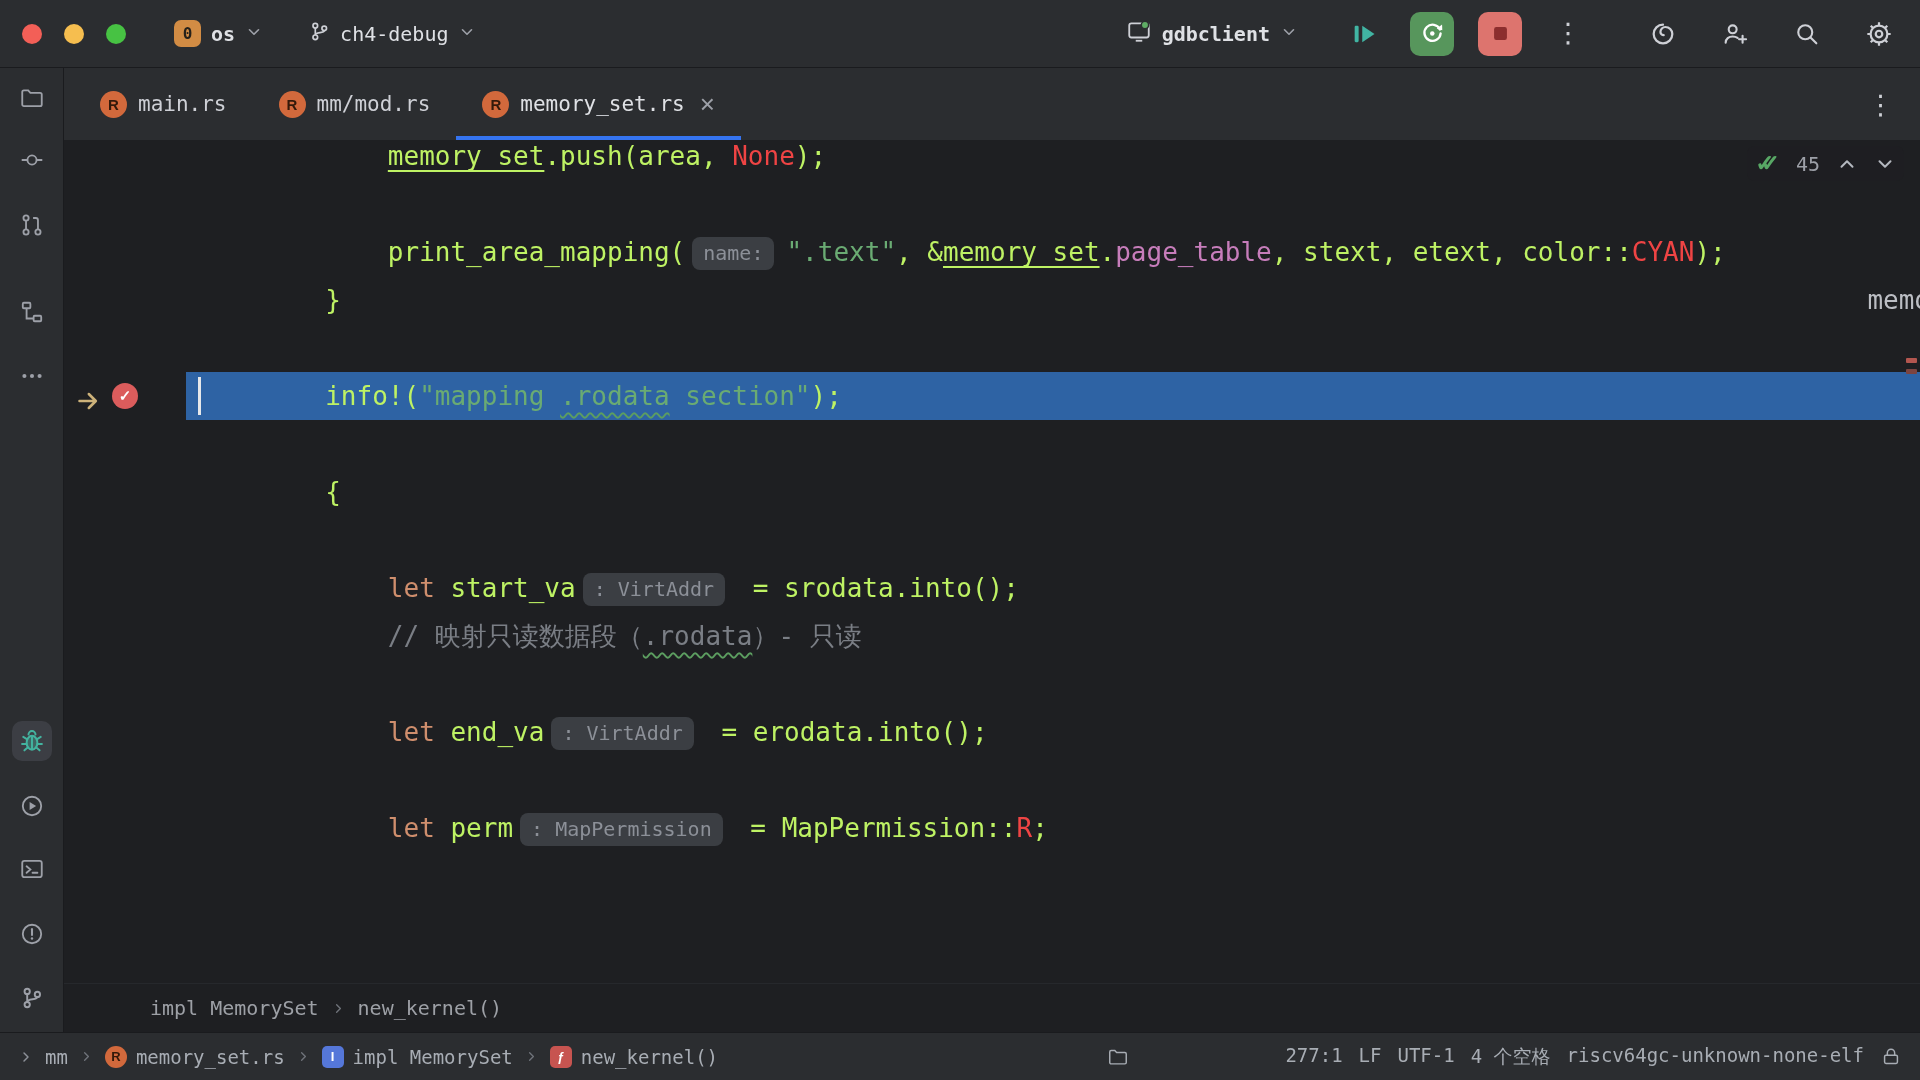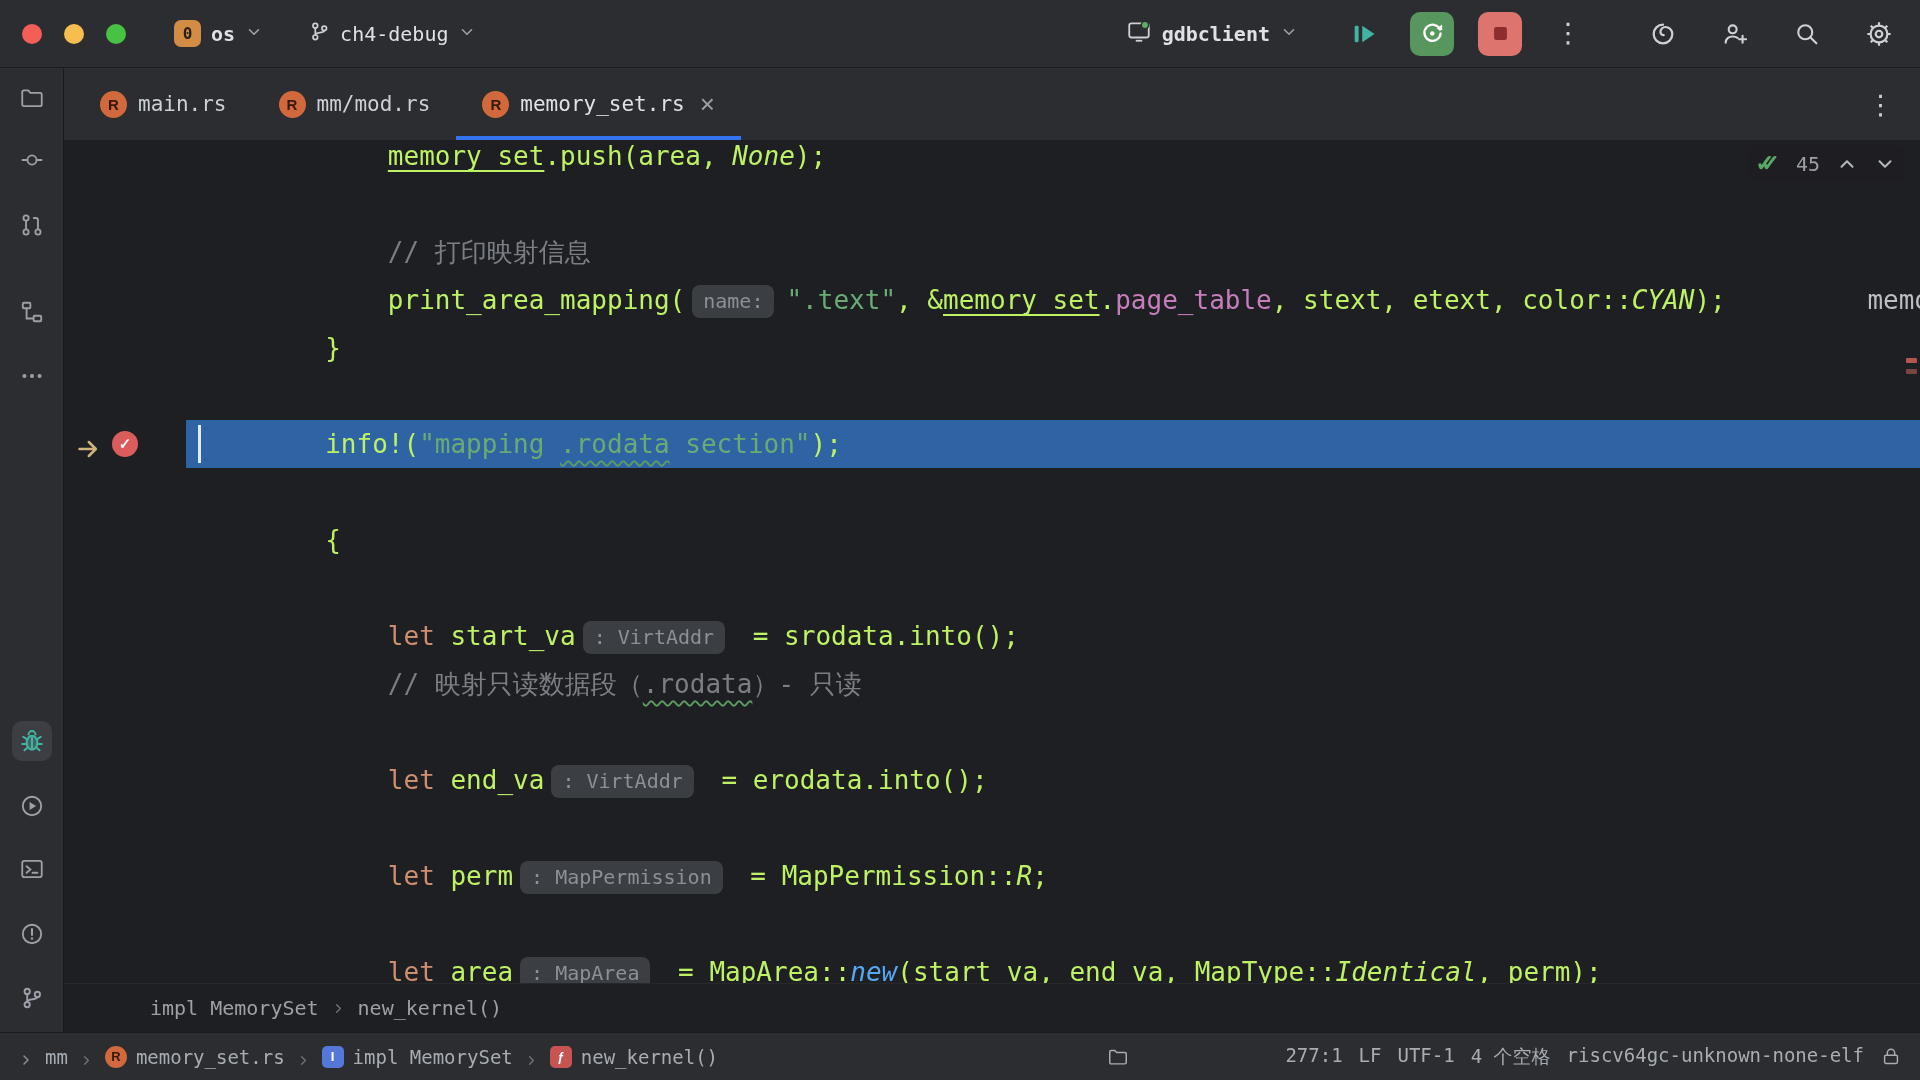--- a/index.html
+++ b/index.html
@@ -57,21 +57,21 @@
   .code-line.hl .codecell{background:#2e63a4}
   .caret{position:absolute;left:12px;top:5px;width:3px;height:38px;background:#e6e8ea}
   .exec-arrow{position:absolute;left:12px;top:10px}
   .bp{position:absolute;left:48px;top:11px;width:26px;height:26px;border-radius:50%;background:#db5c5c;
     color:#fff;font-size:15px;font-weight:700;display:flex;align-items:center;justify-content:center;
     font-family:"Liberation Sans",sans-serif}
   .tk-def{color:#bef264}
   .tk-kw{color:#cf8e6d}
   .tk-str{color:#6aab73}
   .tk-com{color:#7a7e85}
-  .tk-const{color:#bef264;font-style:italic}
+  .tk-const{color:#ef4444;}
   .tk-field{color:#c77dbb}
   .tk-fnb{color:#56a8f5;font-style:italic}
   .tk-hint{display:inline-block;background:#3b3e43;color:#8c9098;border-radius:8px;padding:0 11px;
     margin:0 12px 0 7px;font-size:20px;line-height:33px;height:33px;vertical-align:middle;font-style:normal}
   .u-line{text-decoration:underline;text-underline-offset:5px;text-decoration-thickness:1.5px}
   .u-wavy{text-decoration:underline wavy #5c9e60;text-underline-offset:7px;text-decoration-thickness:1.5px}
   .inspections{position:absolute;top:6px;right:16px;display:flex;align-items:center;gap:16px;
     font-size:20px;color:#9da0a8;background:rgba(30,31,34,.85);border-radius:8px;padding:4px 8px}
   .chk{color:#58a765;font-weight:700;font-size:23px;font-family:"Liberation Sans",sans-serif}
   .chk.c2{margin-left:-14px}
@@ -82,21 +82,21 @@
   .m2{top:229px;background:#7c4440}
 
   
   .crumbbar{height:49px;display:flex;align-items:center;padding-left:86px;gap:12px;color:#9da0a6;
     font-size:20px;background:#1e1f22;border-top:1px solid #26282c}
   .crumb{display:flex;align-items:center;gap:12px}
 
   
   .statusbar{height:48px;background:#2b2d30;border-top:1px solid #1a1b1e;display:flex;align-items:center;
     padding:0 18px;font-size:19px;color:#a8adb4}
-  .nav{display:flex;align-items:flex-end;gap:11px}
+  .nav{display:flex;align-items:center;gap:11px}
   .nav-item{display:flex;align-items:center;gap:9px}
   .sep{display:flex;align-items:center}
   .sq{width:22px;height:22px;border-radius:5px;display:inline-flex;align-items:center;justify-content:center;
     font-size:13px;font-weight:700;color:#fff;flex:none;font-family:"Liberation Sans",sans-serif}
   .sq.impl{background:#5577d9}
   .sq.func{background:#c75450}
   .sright{margin-left:auto;display:flex;gap:16px}
   .s-icon{display:flex;align-items:center}
   .folder-gap{margin-right:140px}
 </style>
@@ -312,24 +312,20 @@
             <div class="code-line">
               <div class="gutter"></div>
               <div class="codecell" style="padding-left: calc(12ch + 14px);"><span class="tk-def u-line">memory_set</span><span class="tk-def">.push(area, </span><span class="tk-const">None</span><span class="tk-def">);</span></div>
             </div>
             <div class="code-line">
               <div class="gutter"></div>
               <div class="codecell" style="padding-left: calc(0ch + 14px);"></div>
             </div>
             <div class="code-line">
               <div class="gutter"></div>
-              <div class="codecell" style="padding-left: calc(12ch + 14px);"><span class="tk-com">// 打印映射信息</span></div>
-            </div>
-            <div class="code-line">
-              <div class="gutter"></div>
               <div class="codecell" style="padding-left: calc(12ch + 14px);"><span class="tk-def">print_area_mapping(</span><span class="tk-hint">name:</span><span class="tk-str">".text"</span><span class="tk-def">, &amp;</span><span class="tk-def u-line">memory_set</span><span class="tk-def">.</span><span class="tk-field">page_table</span><span class="tk-def">, stext, etext, color::</span><span class="tk-const">CYAN</span><span class="tk-def">);</span></div>
             </div>
             <div class="code-line">
               <div class="gutter"></div>
               <div class="codecell" style="padding-left: calc(8ch + 14px);"><span class="tk-def">}</span></div>
             </div>
             <div class="code-line">
               <div class="gutter"></div>
               <div class="codecell" style="padding-left: calc(0ch + 14px);"></div>
             </div>
@@ -374,24 +370,20 @@
               <div class="gutter"></div>
               <div class="codecell" style="padding-left: calc(0ch + 14px);"></div>
             </div>
             <div class="code-line">
               <div class="gutter"></div>
               <div class="codecell" style="padding-left: calc(12ch + 14px);"><span class="tk-kw">let</span><span class="tk-def"> perm</span><span class="tk-hint">: MapPermission</span><span class="tk-def"> = MapPermission::</span><span class="tk-const">R</span><span class="tk-def">;</span></div>
             </div>
             <div class="code-line">
               <div class="gutter"></div>
               <div class="codecell" style="padding-left: calc(0ch + 14px);"></div>
-            </div>
-            <div class="code-line">
-              <div class="gutter"></div>
-              <div class="codecell" style="padding-left: calc(12ch + 14px);"><span class="tk-kw">let</span><span class="tk-def"> area</span><span class="tk-hint">: MapArea</span><span class="tk-def"> = MapArea::</span><span class="tk-fnb">new</span><span class="tk-def">(start_va, end_va, MapType::</span><span class="tk-const">Identical</span><span class="tk-def">, perm);</span></div>
             </div>
           </div>
 
         <div class="inspections">
           <span><span class="chk">✓</span><span class="chk c2">✓</span></span>
           <span>45</span>
           <span class="insp-btn">
               <svg viewBox="0 0 20 20" width="22" height="22">
                 <path d="M5 12.5l5-5 5 5" fill="none" stroke="#b4b8bf" stroke-width="1.8" stroke-linecap="round" stroke-linejoin="round"></path>
               </svg>

